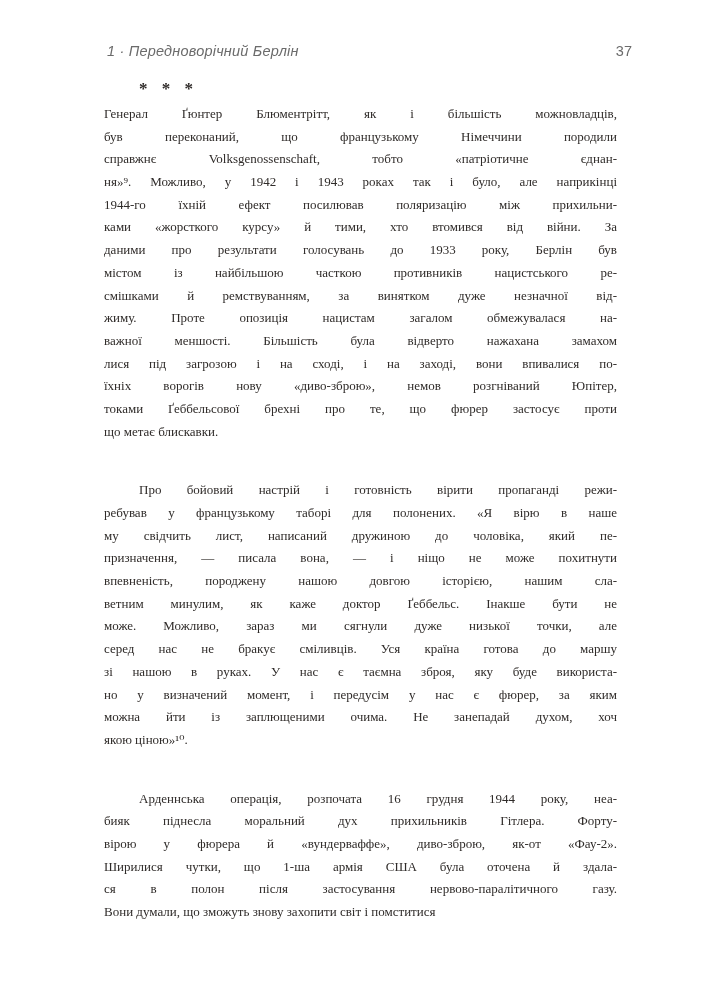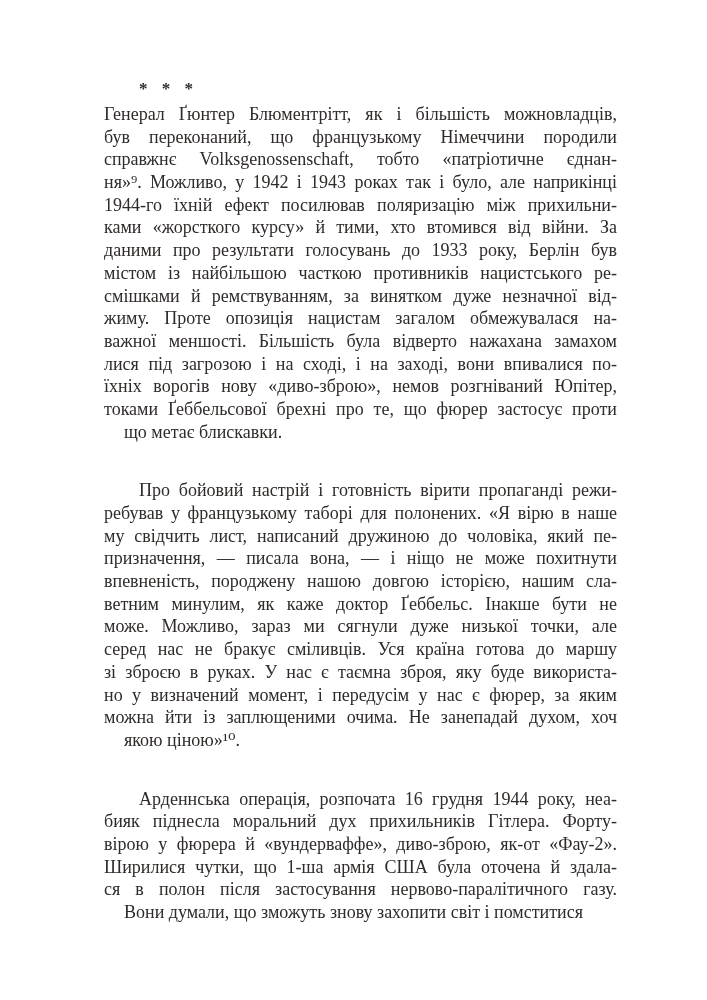--- a/index.html
+++ b/index.html
@@ -43,45 +43,48 @@
     font-size: 17px;
     letter-spacing: 5px;
     font-weight: bold;
   }
   .body-text {
     position: absolute;
     top: 103px;
     left: 104px;
     width: 513px;
     color: #2f2b29;
-    font-size: 18px;
+    font-size: 13px;
     line-height: 22.7px;
   }
   .paragraph { margin: 0; }
   .line {
     text-align: justify;
     text-align-last: justify;
     white-space: normal;
     height: 22.7px;
     overflow: visible;
   }
   .line.last {
     text-align-last: left;
-    margin-left: 20px;
   }
   .paragraph.indent .line:first-child {
     text-indent: 35px;
     margin-top: 36px;
   }
 </style>
 </head>
 <body>
 
 <div class="page">
 
+  <div class="running-header">
+    <span class="chapter-title">1 · Передноворічний Берлін</span>
+    <span class="page-number">37</span>
+  </div>
 
   <div class="section-break">* * *</div>
 
   <div class="body-text">
       <div class="paragraph">
         <div class="line">Генерал Ґюнтер Блюментрітт, як і більшість можновладців,</div>
         <div class="line">був переконаний, що французькому Німеччини породили</div>
         <div class="line">справжнє Volksgenossenschaft, тобто «патріотичне єднан-</div>
         <div class="line">ня»⁹. Можливо, у 1942 і 1943 роках так і було, але наприкінці</div>
         <div class="line">1944-го їхній ефект посилював поляризацію між прихильни-</div>
@@ -98,21 +101,21 @@
       </div>
       <div class="paragraph indent">
         <div class="line">Про бойовий настрій і готовність вірити пропаганді режи-</div>
         <div class="line">ребував у французькому таборі для полонених. «Я вірю в наше</div>
         <div class="line">му свідчить лист, написаний дружиною до чоловіка, який пе-</div>
         <div class="line">призначення, — писала вона, — і ніщо не може похитнути</div>
         <div class="line">впевненість, породжену нашою довгою історією, нашим сла-</div>
         <div class="line">ветним минулим, як каже доктор Ґеббельс. Інакше бути не</div>
         <div class="line">може. Можливо, зараз ми сягнули дуже низької точки, але</div>
         <div class="line">серед нас не бракує сміливців. Уся країна готова до маршу</div>
-        <div class="line">зі зброєю в руках. У нас є таємна зброя, яку буде використа-</div>
+        <div class="line">зі нашою в руках. У нас є таємна зброя, яку буде використа-</div>
         <div class="line">но у визначений момент, і передусім у нас є фюрер, за яким</div>
         <div class="line">можна йти із заплющеними очима. Не занепадай духом, хоч</div>
         <div class="line last">якою ціною»¹⁰.</div>
       </div>
       <div class="paragraph indent">
         <div class="line">Арденнська операція, розпочата 16 грудня 1944 року, неа-</div>
         <div class="line">бияк піднесла моральний дух прихильників Гітлера. Форту-</div>
         <div class="line">вірою у фюрера й «вундерваффе», диво-зброю, як-от «Фау-2».</div>
         <div class="line">Ширилися чутки, що 1-ша армія США була оточена й здала-</div>
         <div class="line">ся в полон після застосування нервово-паралітичного газу.</div>

